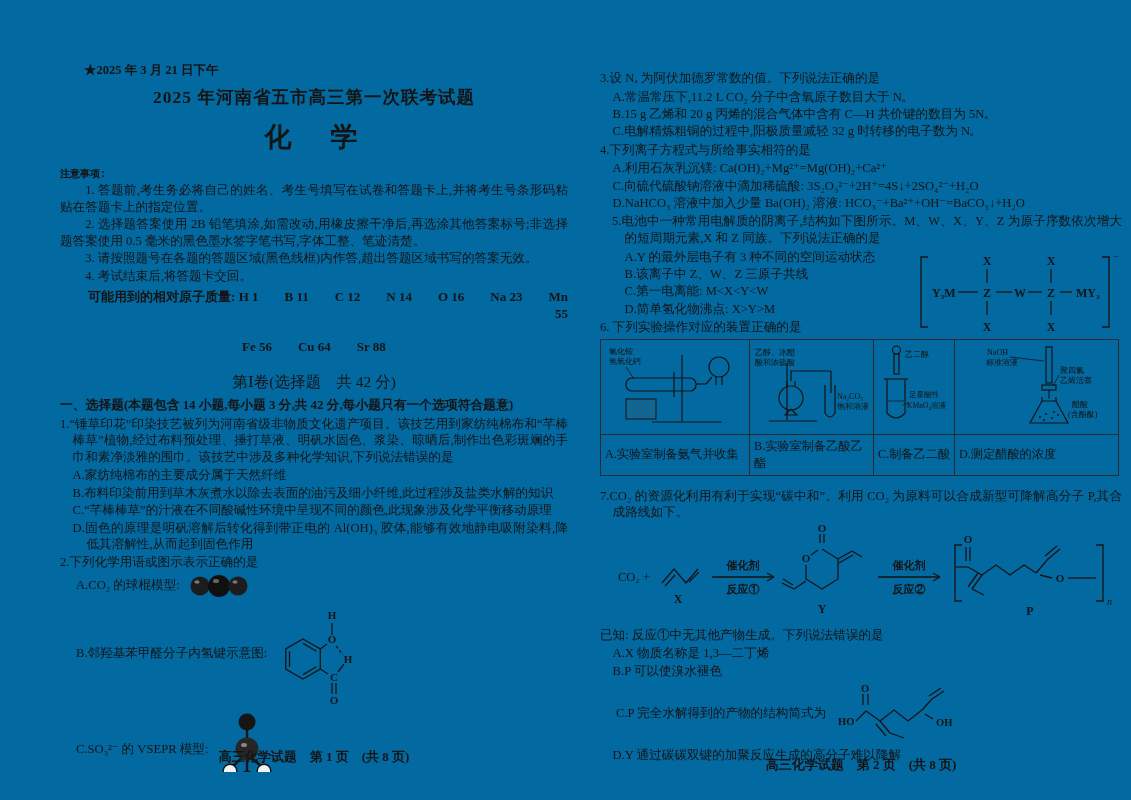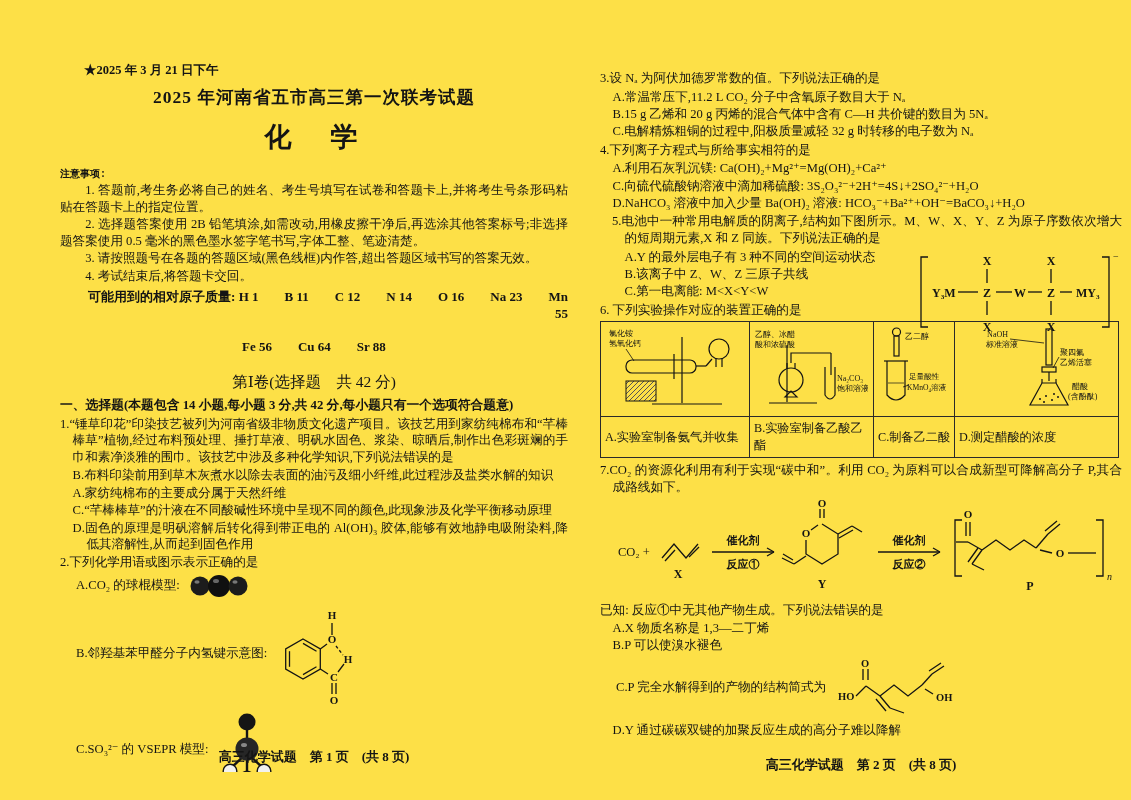--- a/index.html
+++ b/index.html
@@ -1,16 +1,16 @@
 <!DOCTYPE html>
 <html><head>
 <meta charset="utf-8">
 <style>
   html,body{margin:0;padding:0;background:#f6f6f3;}
-  .sheet{position:relative;width:1131px;height:800px;background:#fde047;color:#141414;
+  .sheet{position:relative;width:1131px;height:800px;background:#0369a1;color:#141414;
          font-family:"Liberation Serif","DejaVu Serif",serif;overflow:hidden;}
   .page{position:absolute;overflow:hidden;}
   #page1{left:60px;top:60px;width:508px;height:712px;}
   #page2{left:600px;top:68px;width:522px;height:712px;}
   .date{font-size:12.5px;font-weight:bold;margin:2px 0 0 24px;}
   .title{font-size:17.5px;font-weight:bold;text-align:center;margin-top:6px;letter-spacing:1px;}
   .subject{font-size:27px;font-weight:bold;text-align:center;margin-top:10px;letter-spacing:6px;}
   .notice-h{font-size:10px;font-weight:bold;margin-top:12px;font-family:Liberation Mono, monospace;}
   .p{font-size:12.6px;line-height:1.32;margin:1px 0;text-align:justify;}
   .indent{text-indent:2em;}
@@ -48,22 +48,22 @@
     <div class="p indent">3. 请按照题号在各题的答题区域(黑色线框)内作答,超出答题区域书写的答案无效。</div>
     <div class="p indent">4. 考试结束后,将答题卡交回。</div>
 
     <div class="masses">可能用到的相对原子质量: H 1　　B 11　　C 12　　N 14　　O 16　　Na 23　　Mn 55</div>
     <div class="masses2">Fe 56　　Cu 64　　Sr 88</div>
 
     <div class="section-title">第Ⅰ卷(选择题　共 42 分)</div>
     <div class="mc-intro">一、选择题(本题包含 14 小题,每小题 3 分,共 42 分,每小题只有一个选项符合题意)</div>
 
     <div class="q">1.“锤草印花”印染技艺被列为河南省级非物质文化遗产项目。该技艺用到家纺纯棉布和“芊棒棒草”植物,经过布料预处理、捶打草液、明矾水固色、浆染、晾晒后,制作出色彩斑斓的手巾和素净淡雅的围巾。该技艺中涉及多种化学知识,下列说法错误的是</div>
+    <div class="opt">A.家纺纯棉布的主要成分属于天然纤维</div>
     <div class="opt">B.布料印染前用到草木灰煮水以除去表面的油污及细小纤维,此过程涉及盐类水解的知识</div>
-    <div class="opt">A.家纺纯棉布的主要成分属于天然纤维</div>
     <div class="opt">C.“芊棒棒草”的汁液在不同酸碱性环境中呈现不同的颜色,此现象涉及化学平衡移动原理</div>
     <div class="opt">D.固色的原理是明矾溶解后转化得到带正电的 Al(OH)₃ 胶体,能够有效地静电吸附染料,降低其溶解性,从而起到固色作用</div>
 
     <div class="q">2.下列化学用语或图示表示正确的是</div>
 
     <div class="optrow">
       <span class="lbl">A.CO₂ 的球棍模型:</span>
       <svg class="fig" width="62" height="26" viewBox="0 0 62 26">
         <line x1="13" y1="13" x2="49" y2="13" stroke="#111" stroke-width="4"></line>
         <circle cx="12" cy="13" r="9.5" fill="#1c1c1c"></circle>
@@ -130,20 +130,21 @@
     <div class="q">4.下列离子方程式与所给事实相符的是</div>
     <div class="opt">A.利用石灰乳沉镁: Ca(OH)₂+Mg²⁺=Mg(OH)₂+Ca²⁺</div>
     <div class="opt">C.向硫代硫酸钠溶液中滴加稀硫酸: 3S₂O₃²⁻+2H⁺=4S↓+2SO₄²⁻+H₂O</div>
     <div class="opt">D.NaHCO₃ 溶液中加入少量 Ba(OH)₂ 溶液: HCO₃⁻+Ba²⁺+OH⁻=BaCO₃↓+H₂O</div>
 
     <div class="q5wrap">
       <div class="q">5.电池中一种常用电解质的阴离子,结构如下图所示。M、W、X、Y、Z 为原子序数依次增大的短周期元素,X 和 Z 同族。下列说法正确的是</div>
       <div class="opt">A.Y 的最外层电子有 3 种不同的空间运动状态</div>
       <div class="opt">B.该离子中 Z、W、Z 三原子共线</div>
       <div class="opt">C.第一电离能: M&lt;X&lt;Y&lt;W</div>
+      <div class="opt">D.简单氢化物沸点: X&gt;Y&gt;M</div>
       <svg class="q5struct" width="208" height="88" viewBox="0 0 208 88">
         <g stroke="#141414" stroke-width="1.3" fill="none">
           <path d="M14,10 L7,10 L7,80 L14,80"></path>
           <path d="M188,10 L195,10 L195,80 L188,80"></path>
           <line x1="44" y1="45" x2="64" y2="45"></line>
           <line x1="82" y1="45" x2="98" y2="45"></line>
           <line x1="114" y1="45" x2="128" y2="45"></line>
           <line x1="146" y1="45" x2="158" y2="45"></line>
           <line x1="73" y1="22" x2="73" y2="36"></line>
           <line x1="73" y1="54" x2="73" y2="68"></line>
@@ -261,21 +262,21 @@
       </tr>
       <tr>
         <td class="cap">A.实验室制备氨气并收集</td>
         <td class="cap">B.实验室制备乙酸乙酯</td>
         <td class="cap">C.制备乙二酸</td>
         <td class="cap">D.测定醋酸的浓度</td>
       </tr>
     </tbody>
       </table>
 
-    <div class="q" style="margin-top:4px">7.CO₂ 的资源化利用有利于实现“碳中和”。利用 CO₂ 为原料可以合成新型可降解高分子 P,其合成路线如下。</div>
+    <div class="q" style="margin-top:12px">7.CO₂ 的资源化利用有利于实现“碳中和”。利用 CO₂ 为原料可以合成新型可降解高分子 P,其合成路线如下。</div>
 
     <div class="schemewrap">
       <svg width="505" height="98" viewBox="0 0 505 98">
         <text x="8" y="58" font-size="12.5">CO₂ +</text>
         <g stroke="#141414" stroke-width="1.3" fill="none">
           <path d="M52,60 L64,46 L76,60 L88,46"></path>
           <path d="M55,63 L65,52"></path>
           <path d="M79,59 L89,49"></path>
           <line x1="102" y1="54" x2="164" y2="54"></line>
           <path d="M164,54 L157,50 M164,54 L157,58"></path>

